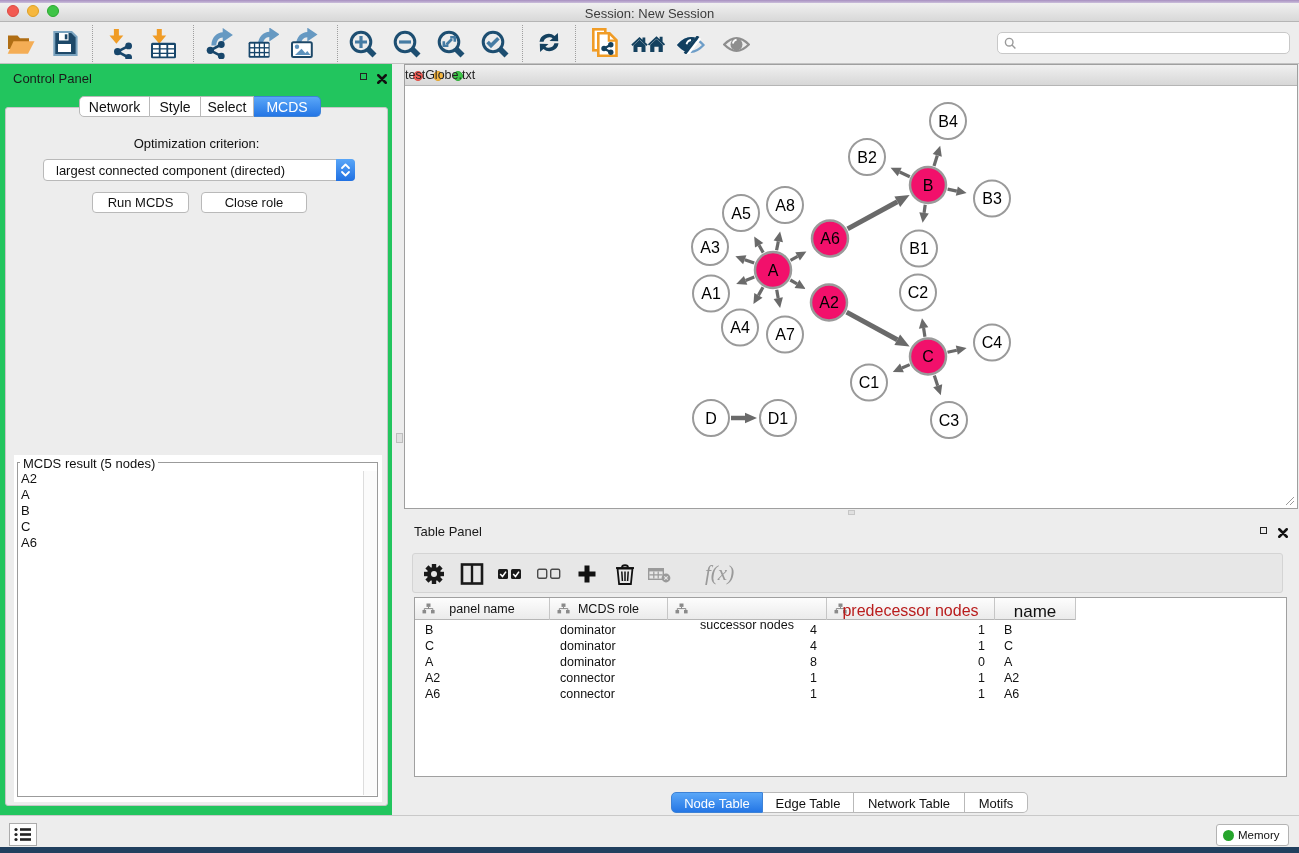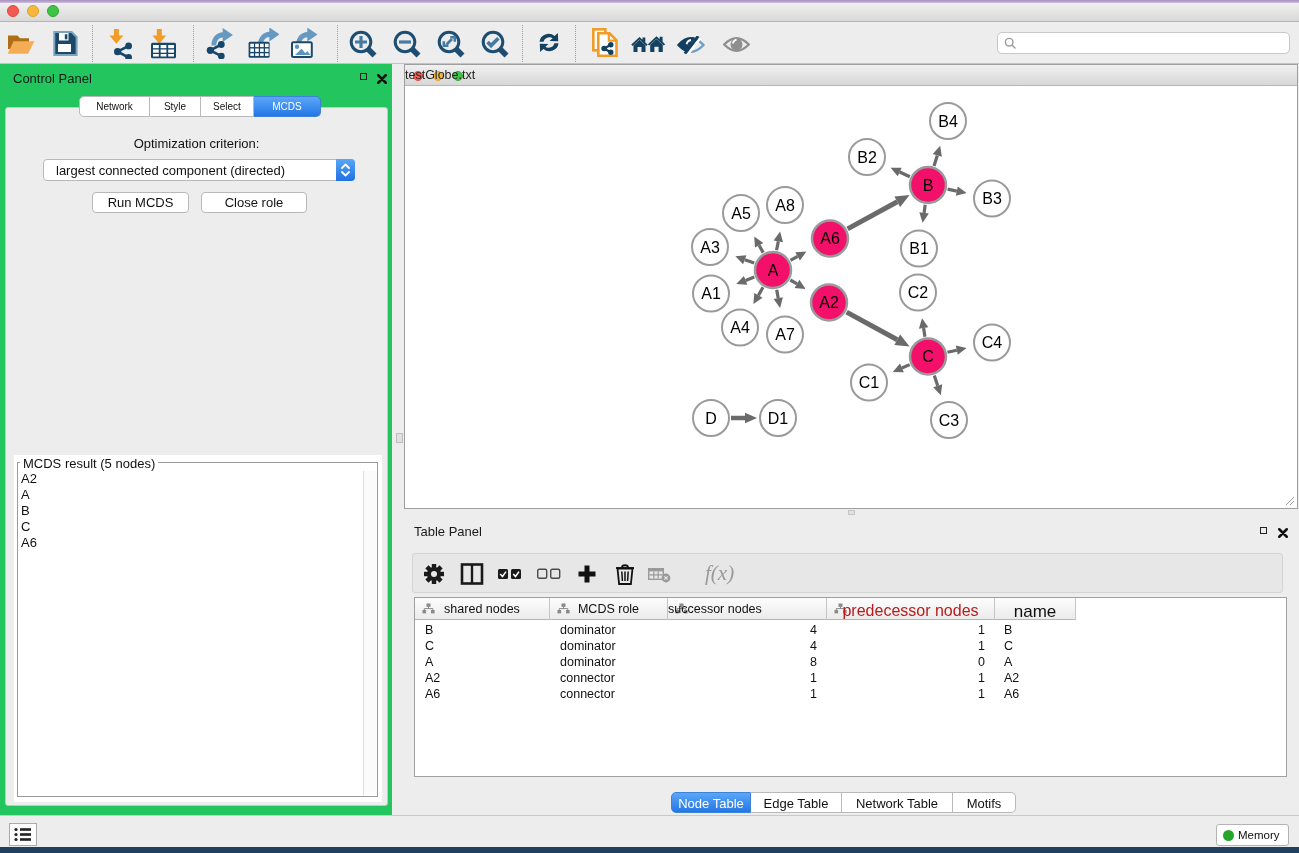--- a/index.html
+++ b/index.html
@@ -8,20 +8,21 @@
 .tl{border-radius:50%;width:12px;height:12px;position:absolute;top:6px}
 </style></head>
 <body>
 
 <div class="abs" style="left:0;top:0;width:1299px;height:3px;background:linear-gradient(#a78fc0,#cbbedb)"></div>
 
 <div class="abs" style="left:0;top:3px;width:1299px;height:19px;background:linear-gradient(#f0f0f0,#d8d8d8);border-bottom:1px solid #b5b5b5">
   <div class="tl" style="left:7px;background:#f25a52;border:1px solid #dc4a42;top:2px"></div>
   <div class="tl" style="left:27px;background:#f6b73e;border:1px solid #dfa023;top:2px"></div>
   <div class="tl" style="left:47px;background:#3fc447;border:1px solid #2aa82f;top:2px"></div>
+  <div class="abs" style="left:0;right:0;top:3px;text-align:center;font-size:13px;color:#3c3c3c">Session: New Session</div>
 </div>
 
 <div id="toolbar" class="abs" style="left:0;top:23px;width:1299px;height:41px;background:#ededed;border-bottom:1px solid #c2c2c2">
 
   <div class="abs sep" style="left:92px"></div>
   <div class="abs sep" style="left:193px"></div>
   <div class="abs sep" style="left:337px"></div>
   <div class="abs sep" style="left:522px"></div>
   <div class="abs sep" style="left:575px"></div>
 <svg class="ticon" style="left:6px;top:5px" width="30" height="31" viewBox="0 0 30 31">
@@ -188,21 +189,21 @@
 
 <div class="abs" style="left:0;top:64px;width:392px;height:751px;background:#22c55e">
   <div class="abs" style="left:13px;top:7px;font-size:13px;color:#1a1a1a">Control Panel</div>
   <div class="abs" style="left:360px;top:9px;width:7px;height:7px;border:1.5px solid #222"></div>
   <svg class="abs" style="left:377px;top:10px" width="10" height="10" viewBox="0 0 12 12">
       <path d="M1.5 1.5 L10.5 10.5 M10.5 1.5 L1.5 10.5" stroke="#111" stroke-width="3" stroke-linecap="round"></path>
     </svg>
 
   <div class="abs" style="left:5px;top:43px;width:383px;height:699px;border:1px solid #c6c6c6;border-radius:3px;background:#ededed"></div>
 
-  <div class="abs" style="left:79px;top:32px;height:30px;display:flex;font-size:10px">
+  <div class="abs" style="left:79px;top:32px;height:30px;display:flex;font-size:14px">
     <div class="ctab" style="width:71px;border-radius:5px 0 0 5px">Network</div>
     <div class="ctab" style="width:51px;border-left:0">Style</div>
     <div class="ctab" style="width:53px;border-left:0">Select</div>
     <div class="ctab" style="width:67px;border-left:0;border-radius:0 5px 5px 0;background:linear-gradient(#5aa7f8,#2476e5);color:#fff;border-color:#3d82d6">MCDS</div>
   </div>
   <div class="abs" style="left:8px;top:72px;width:377px;text-align:center;font-size:13px;color:#111">Optimization criterion:</div>
 
   <div class="abs" style="left:43px;top:95px;width:312px;height:22px;background:#fff;border:1px solid #b9b9b9;border-radius:4px">
     <div style="position:absolute;left:12px;top:3px;font-size:13px;color:#111">largest connected component (directed)</div>
     <div style="position:absolute;right:-1px;top:-1px;width:19px;height:22px;border-radius:0 4px 4px 0;background:linear-gradient(#59a6f8,#2070e2)">
@@ -388,39 +389,39 @@
     <div class="abs" style="left:312px;top:46px;font-family:'Liberation Serif',serif;font-style:italic;font-size:21px;color:#9a9a9a">f(x)</div>
   <div class="abs" style="left:21px;top:82px;width:873px;height:180px;background:#fff;border:1px solid #a0a0a0">
     <div style="position:absolute;left:0;top:0;width:661px;height:22px;background:linear-gradient(#fdfdfd,#ebebeb);border-bottom:1px solid #b6b6b6"></div>
 <div style="position:absolute;left:0px;top:0;width:135px;height:22px;border-right:1px solid #c6c6c6;font-size:12.5px;color:#111">
         <svg width="13" height="11" viewBox="0 0 13 11" style="position:absolute;left:7px;top:5px">
           <rect x="4.5" y="0.5" width="4" height="3.4" fill="#8a8a8a"></rect>
           <rect x="0.5" y="7" width="3.6" height="3.4" fill="#8a8a8a"></rect>
           <rect x="9" y="7" width="3.6" height="3.4" fill="#8a8a8a"></rect>
           <path d="M6.5 4 L6.5 5.6 M2.3 7 L2.3 5.6 L10.8 5.6 L10.8 7" stroke="#8a8a8a" fill="none"></path>
         </svg>
-        <div style="position:absolute;left:0;right:0;top:4px;text-align:center">shared nodes</div>
+        <div style="position:absolute;left:0;right:0;top:4px;text-align:center">panel name</div>
       </div>
 <div style="position:absolute;left:135px;top:0;width:118px;height:22px;border-right:1px solid #c6c6c6;font-size:12.5px;color:#111">
         <svg width="13" height="11" viewBox="0 0 13 11" style="position:absolute;left:7px;top:5px">
           <rect x="4.5" y="0.5" width="4" height="3.4" fill="#8a8a8a"></rect>
           <rect x="0.5" y="7" width="3.6" height="3.4" fill="#8a8a8a"></rect>
           <rect x="9" y="7" width="3.6" height="3.4" fill="#8a8a8a"></rect>
           <path d="M6.5 4 L6.5 5.6 M2.3 7 L2.3 5.6 L10.8 5.6 L10.8 7" stroke="#8a8a8a" fill="none"></path>
         </svg>
         <div style="position:absolute;left:0;right:0;top:4px;text-align:center">MCDS role</div>
       </div>
 <div style="position:absolute;left:253px;top:0;width:159px;height:22px;border-right:1px solid #c6c6c6;font-size:12.5px;color:#111">
         <svg width="13" height="11" viewBox="0 0 13 11" style="position:absolute;left:7px;top:5px">
           <rect x="4.5" y="0.5" width="4" height="3.4" fill="#8a8a8a"></rect>
           <rect x="0.5" y="7" width="3.6" height="3.4" fill="#8a8a8a"></rect>
           <rect x="9" y="7" width="3.6" height="3.4" fill="#8a8a8a"></rect>
           <path d="M6.5 4 L6.5 5.6 M2.3 7 L2.3 5.6 L10.8 5.6 L10.8 7" stroke="#8a8a8a" fill="none"></path>
         </svg>
-        <div style="position:absolute;left:0;right:0;top:4px;text-align:left">successor nodes</div>
+        <div style="position:absolute;left:0;right:0;top:20px;text-align:center">successor nodes</div>
       </div>
 <div style="position:absolute;left:412px;top:0;width:168px;height:22px;border-right:1px solid #c6c6c6;font-size:16px;color:#b91c1c">
         <svg width="13" height="11" viewBox="0 0 13 11" style="position:absolute;left:7px;top:5px">
           <rect x="4.5" y="0.5" width="4" height="3.4" fill="#8a8a8a"></rect>
           <rect x="0.5" y="7" width="3.6" height="3.4" fill="#8a8a8a"></rect>
           <rect x="9" y="7" width="3.6" height="3.4" fill="#8a8a8a"></rect>
           <path d="M6.5 4 L6.5 5.6 M2.3 7 L2.3 5.6 L10.8 5.6 L10.8 7" stroke="#8a8a8a" fill="none"></path>
         </svg>
         <div style="position:absolute;left:0;right:0;top:4px;text-align:center">predecessor nodes</div>
       </div>
@@ -447,21 +448,21 @@
 <div style="position:absolute;left:253px;top:73px;width:149px;text-align:right;font-size:12.5px;line-height:14px;color:#111">1</div>
 <div style="position:absolute;left:412px;top:73px;width:158px;text-align:right;font-size:12.5px;line-height:14px;color:#111">1</div>
 <div style="position:absolute;left:589px;top:73px;font-size:12.5px;line-height:14px;color:#111">A2</div>
 <div style="position:absolute;left:10px;top:89px;font-size:12.5px;line-height:14px;color:#111">A6</div>
 <div style="position:absolute;left:145px;top:89px;font-size:12.5px;line-height:14px;color:#111">connector</div>
 <div style="position:absolute;left:253px;top:89px;width:149px;text-align:right;font-size:12.5px;line-height:14px;color:#111">1</div>
 <div style="position:absolute;left:412px;top:89px;width:158px;text-align:right;font-size:12.5px;line-height:14px;color:#111">1</div>
 <div style="position:absolute;left:589px;top:89px;font-size:12.5px;line-height:14px;color:#111">A6</div>
   </div>
   <div class="abs" style="left:278px;top:277px;height:22px;display:flex;font-size:13px">
-    <div class="ctab" style="width:80px;border-radius:5px 0 0 5px;background:linear-gradient(#5aa7f8,#2476e5);color:#fff;border-color:#3d82d6;line-height:21px">Node Table</div>
+    <div class="ctab" style="width:92px;border-radius:5px 0 0 5px;background:linear-gradient(#5aa7f8,#2476e5);color:#fff;border-color:#3d82d6;line-height:21px">Node Table</div>
     <div class="ctab" style="width:91px;border-left:0;line-height:21px">Edge Table</div>
     <div class="ctab" style="width:111px;border-left:0;line-height:21px">Network Table</div>
     <div class="ctab" style="width:63px;border-left:0;border-radius:0 5px 5px 0;line-height:21px">Motifs</div>
   </div>
 </div>
 
 <div class="abs" style="left:0;top:815px;width:1299px;height:32px;background:#ededed;border-top:1px solid #c9c9c9">
   <div class="abs" style="left:9px;top:7px;width:28px;height:23px;background:#fdfdfd;border:1px solid #ababab">
     <svg width="18" height="15" viewBox="0 0 18 15" style="position:absolute;left:4px;top:3px">
       <circle cx="2" cy="2.5" r="1.6" fill="#222"></circle>

